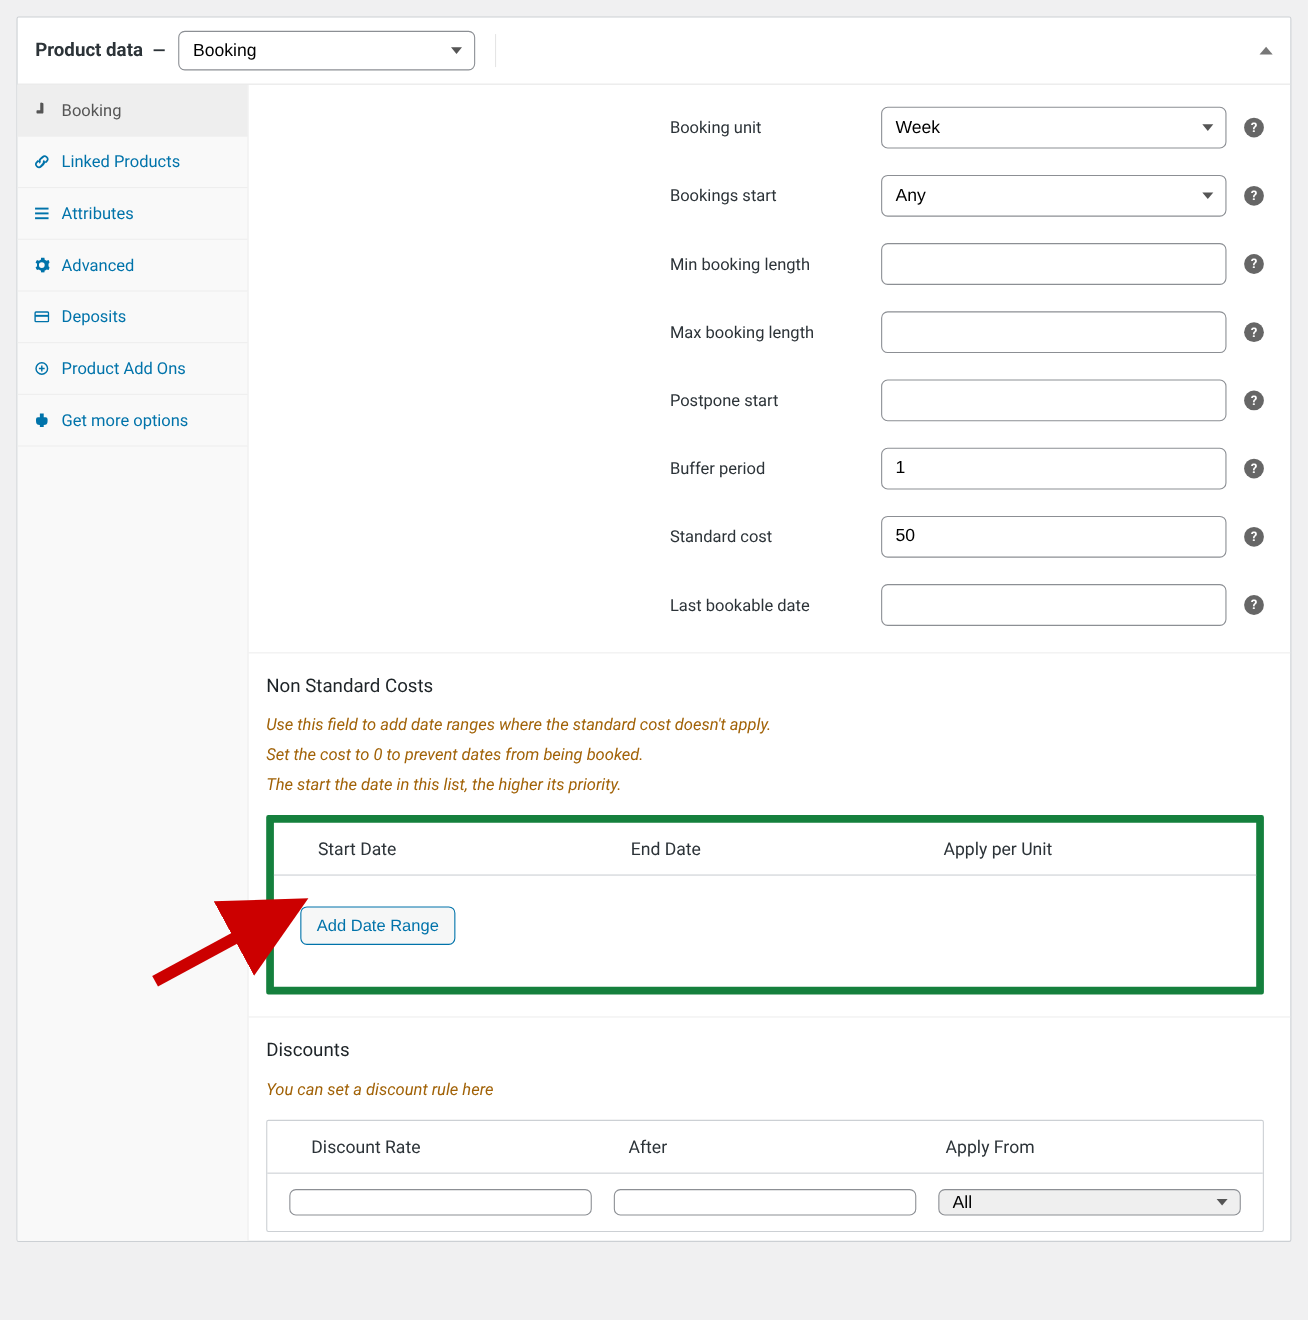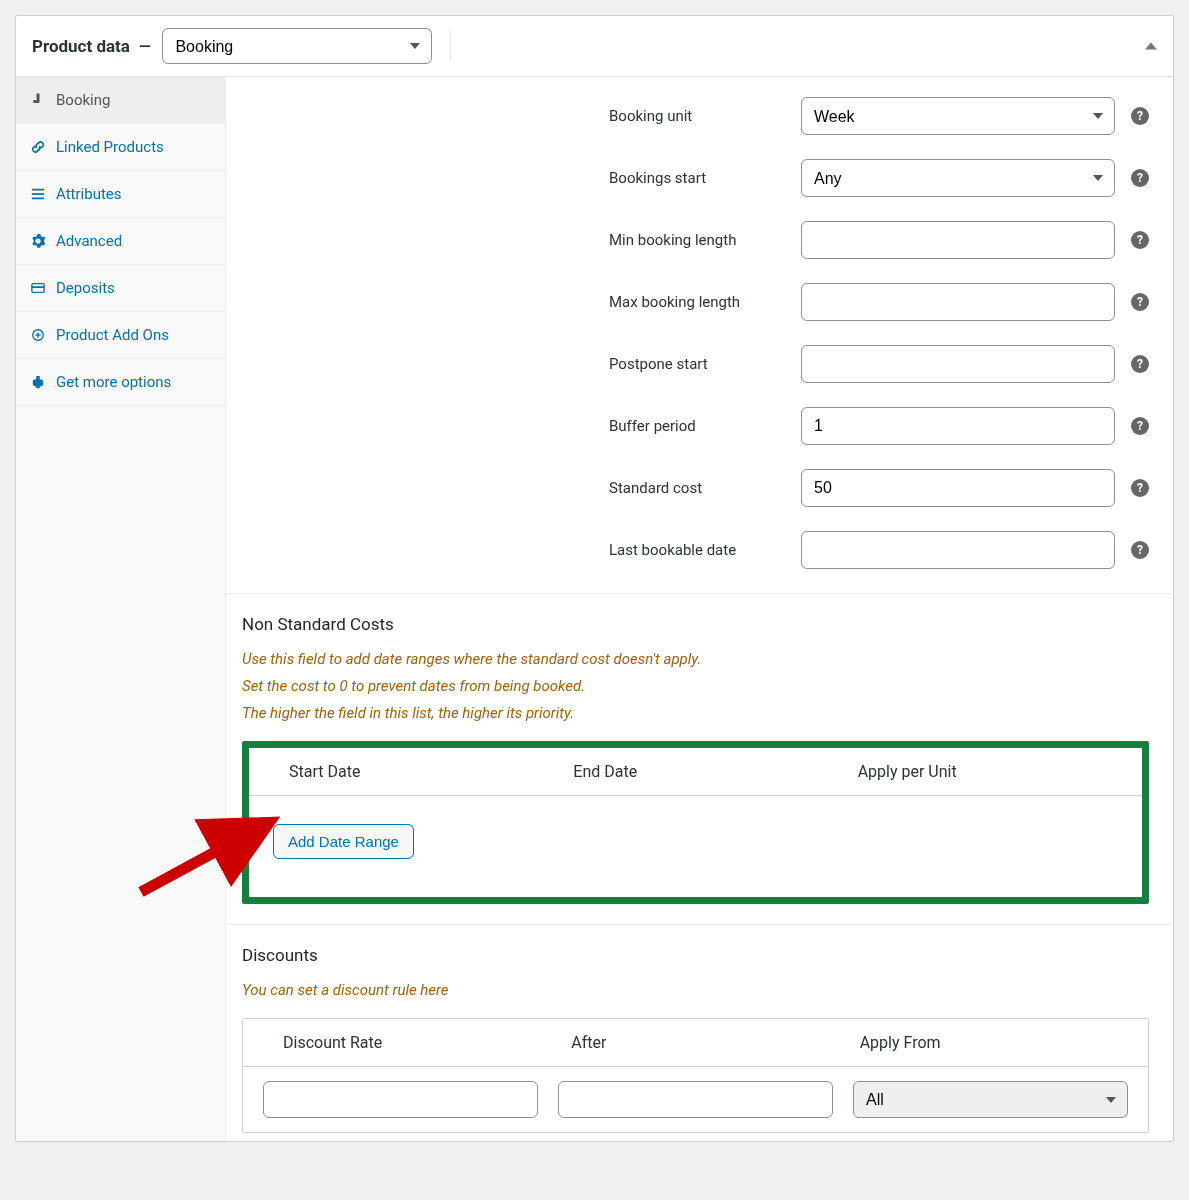--- a/index.html
+++ b/index.html
@@ -217,21 +217,21 @@
     .discount-row {
       display: flex;
       padding: 14px 20px;
       gap: 20px;
     }
     .discount-row .cell {
       flex: 1;
     }
     .discount-row input, .discount-row select {
       width: 100%;
-      height: 37px;
+      height: 24px;
       border: 1px solid #8c8f94;
       border-radius: 6px;
       padding: 0 12px;
       font-size: 16px;
     }
     .discount-row .select-wrapper { width: 100%; }
     .discount-row .select-wrapper select { appearance: none; -webkit-appearance: none; padding-right: 30px;}
     .annotation-arrow {
       position: absolute;
       pointer-events: none;
@@ -380,21 +380,21 @@
           <span class="help-icon">?</span>
         </div>
       </div>
 
       <div class="section-divider"></div>
 
       <div class="form-section">
         <h3 class="section-title">Non Standard Costs</h3>
         <p class="section-desc">Use this field to add date ranges where the standard cost doesn't apply.</p>
         <p class="section-desc">Set the cost to 0 to prevent dates from being booked.</p>
-        <p class="section-desc">The higher the field in this list, the higher its priority.</p>
+        <p class="section-desc">The start the date in this list, the higher its priority.</p>
 
         <div class="table-area">
           <div class="table-header">
             <div class="col">Start Date</div>
             <div class="col">End Date</div>
             <div class="col">Apply per Unit</div>
           </div>
           <div class="table-body">
             <button class="btn">Add Date Range</button>
           </div>

